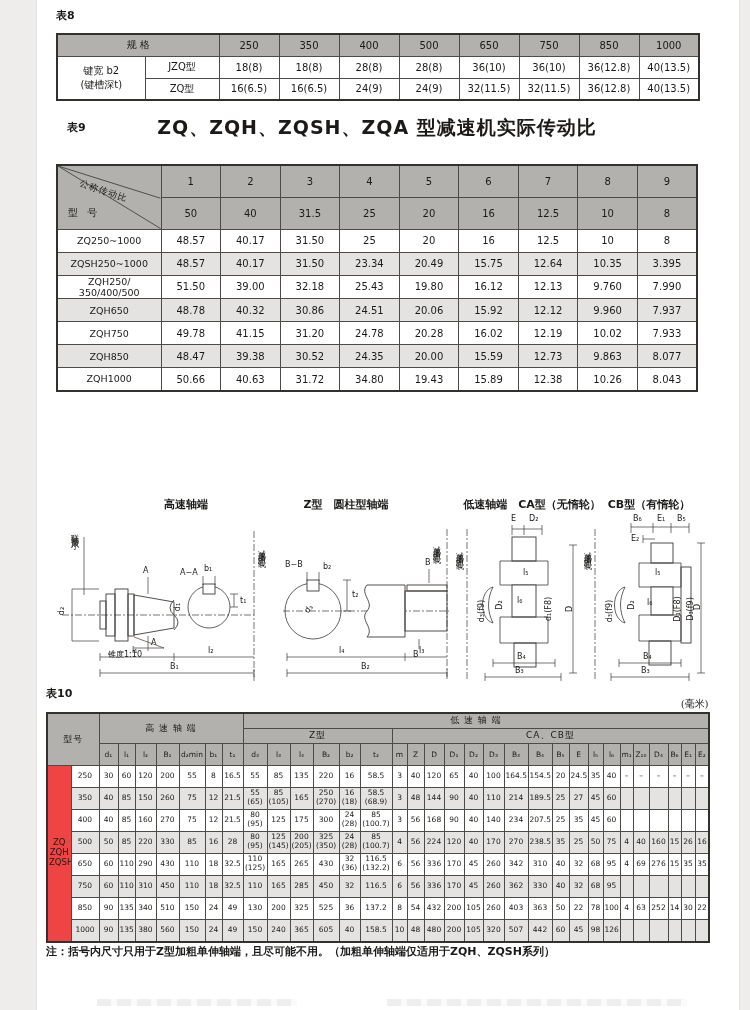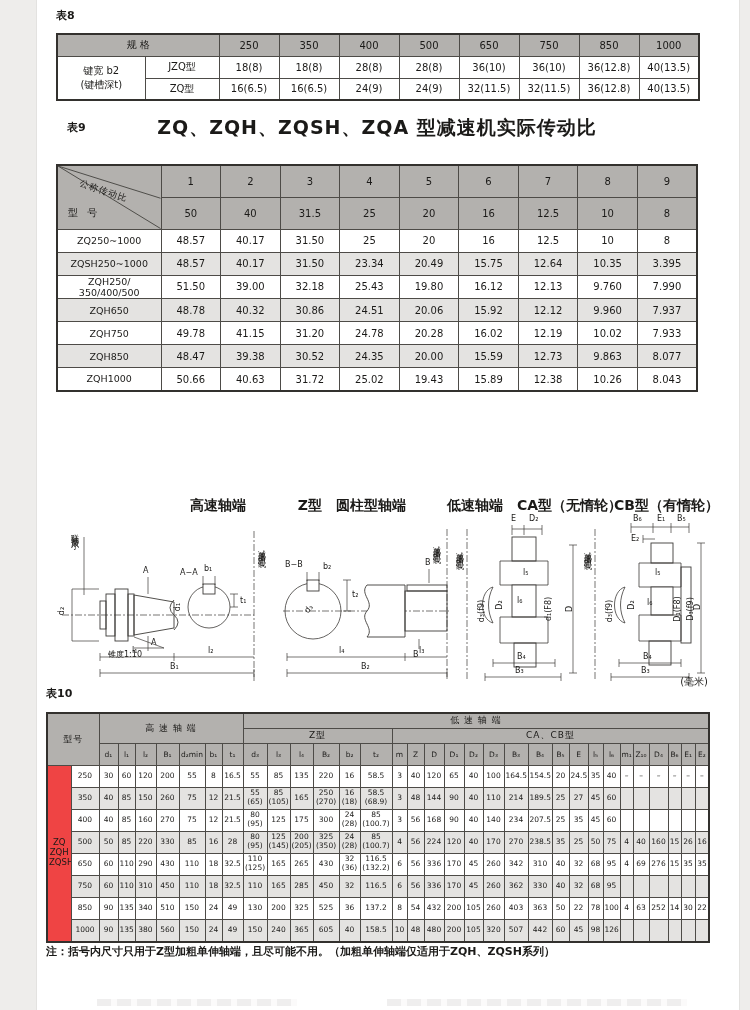--- a/index.html
+++ b/index.html
@@ -26,21 +26,21 @@
   #t9 td.model{font-size:9.5px;line-height:1.2;}
   th.corner{position:relative;padding:0;}
   .csvg{position:absolute;left:0;top:0;width:100%;height:100%;}
   .csvg line{stroke:#4d4b47;stroke-width:1;}
   .ct{position:absolute;left:24px;top:11px;font-size:9px;transform:rotate(19deg);
       transform-origin:left top;white-space:nowrap;letter-spacing:1px;}
   .cb{position:absolute;left:10px;bottom:9px;font-size:10px;letter-spacing:3px;}
   #title9{font-size:19px;font-weight:bold;text-align:center;letter-spacing:1px;}
   
   #sec-title{font-size:17px;font-weight:bold;text-align:center;letter-spacing:11px;}
-  .caption{position:absolute;font-size:14px;font-weight:bold;text-align:right;white-space:nowrap;}
+  .caption{position:absolute;font-size:11px;font-weight:bold;text-align:center;white-space:nowrap;}
   .diag{position:absolute;top:515px;height:170px;}
   .diag svg{position:absolute;left:0;top:0;}
   .diag svg *{stroke:#3d3b38;stroke-width:0.9;fill:none;}
   .diag svg .cl{stroke-dasharray:7 2 2 2;stroke-width:0.7;}
   .diag svg .dim{stroke-width:0.7;}
   .diag svg .hatched{stroke-width:0.8;}
   .diag svg .wh{fill:#ffffff;}
   .diag svg pattern line{stroke:#6b6966;stroke-width:0.6;}
   .dlabel{position:absolute;font-size:8px;white-space:nowrap;line-height:1;}
   .vtext{position:absolute;writing-mode:vertical-rl;text-orientation:upright;
@@ -237,21 +237,21 @@
           <td>15.59</td>
           <td>12.73</td>
           <td>9.863</td>
           <td>8.077</td>
         </tr>
         <tr>
           <td class="pre model">ZQH1000</td>
           <td>50.66</td>
           <td>40.63</td>
           <td>31.72</td>
-          <td>25.02</td>
+          <td>34.80</td>
           <td>19.43</td>
           <td>15.89</td>
           <td>12.38</td>
           <td>10.26</td>
           <td>8.043</td>
         </tr>
       </tbody>
     </table>
 
   <div class="caption" style="left:89px;top:497px;width:120px;">高速轴端</div>
@@ -435,21 +435,21 @@
     <span class="rot" style="left:94px;top:90px;">D₃(f9)</span>
     <span class="rot" style="left:110px;top:88px;">D</span>
     <span class="rot" style="left:14px;top:92px;">d₃(f9)</span>
     <span class="rot" style="left:42px;top:86px;">D₂</span>
     <span class="dlabel" style="left:58px;top:138px;">B₄</span>
     <span class="dlabel" style="left:56px;top:152px;">B₃</span>
     <div class="vtext" style="left:-2px;top:30px;">减速器中心线</div>
   </div>
 
   <div class="abs tbl-label" style="left:9px;top:686px;">表10</div>
-  <div id="unit10" class="abs" style="left:9px;top:675px;width:662px;">(毫米)</div>
+  <div id="unit10" class="abs" style="left:9px;top:697px;width:662px;font-family:Liberation Serif, serif;">(毫米)</div>
   <table id="t10" class="abs tbl" style="left:9px;top:712px;">
       <colgroup>
         <col style="width: 24px;">
         <col style="width: 28px;">
         <col style="width: 19px;">
         <col style="width: 17px;">
         <col style="width: 21px;">
         <col style="width: 23px;">
         <col style="width: 26px;">
         <col style="width: 17px;">

